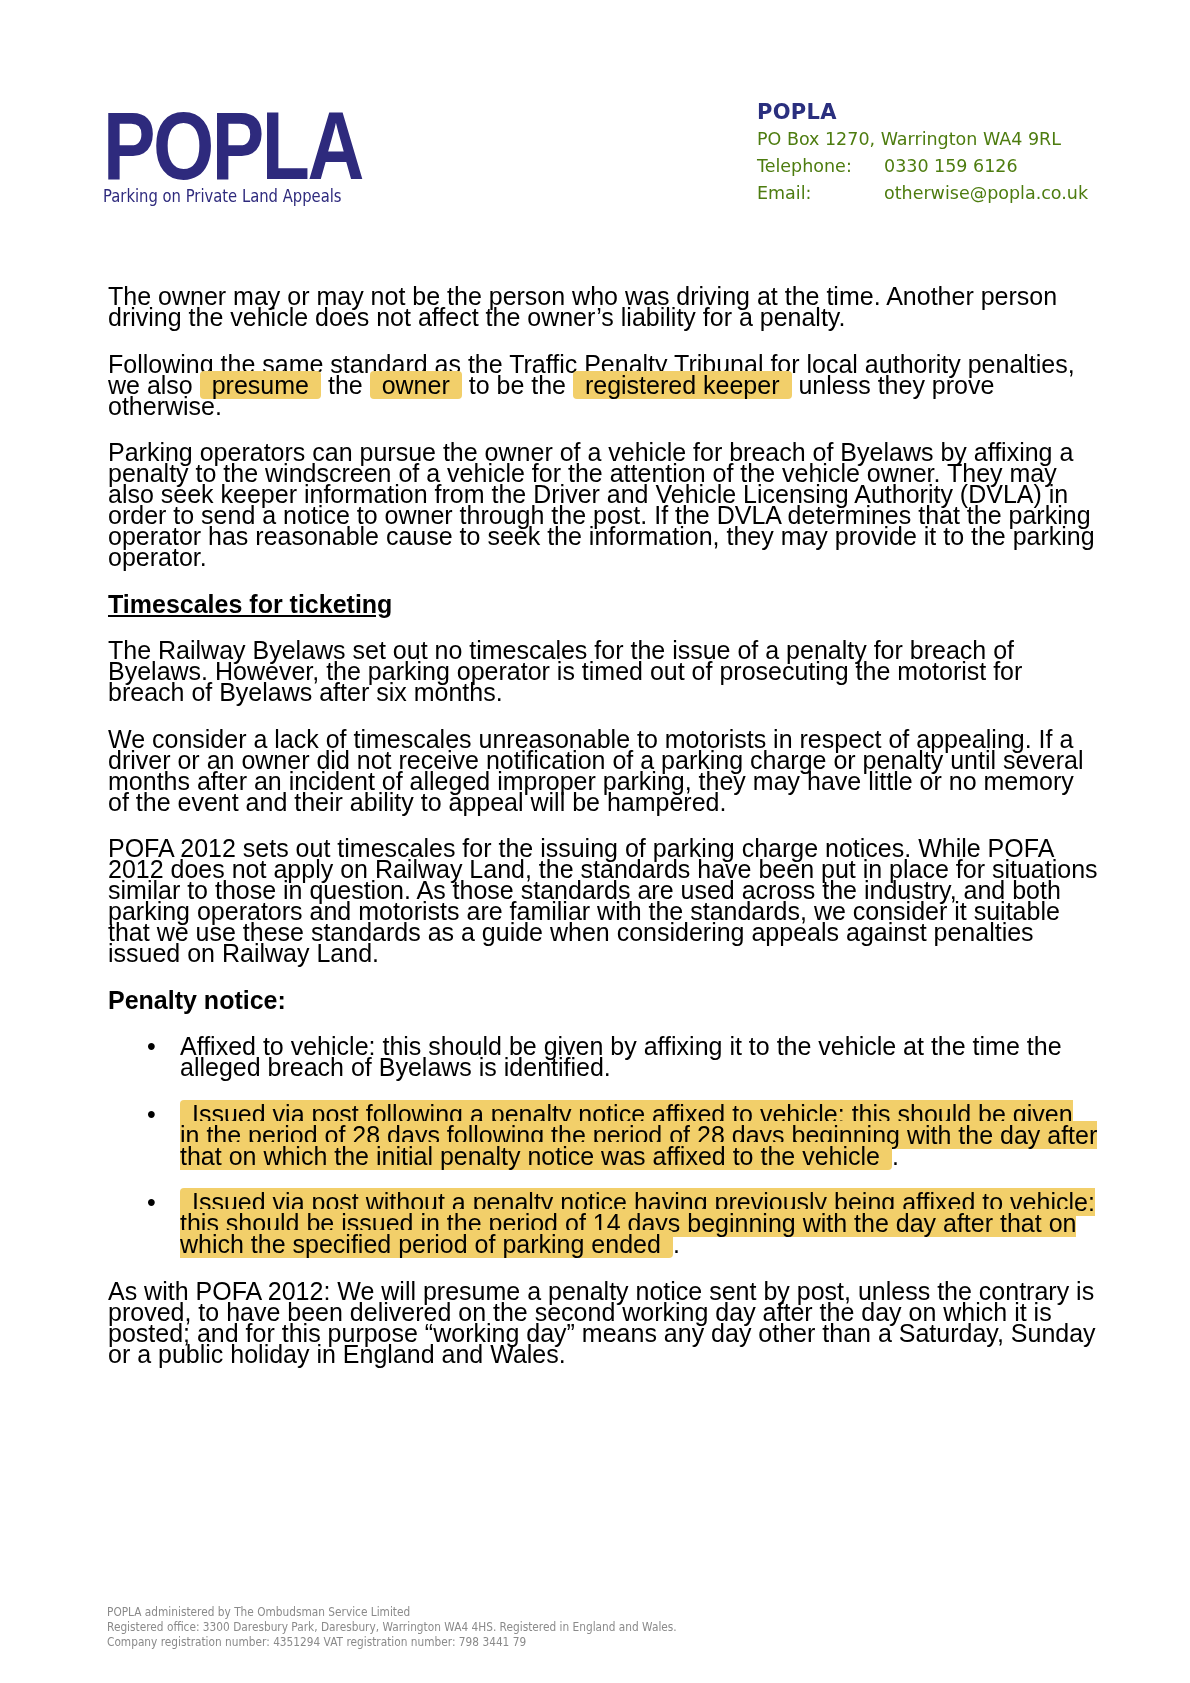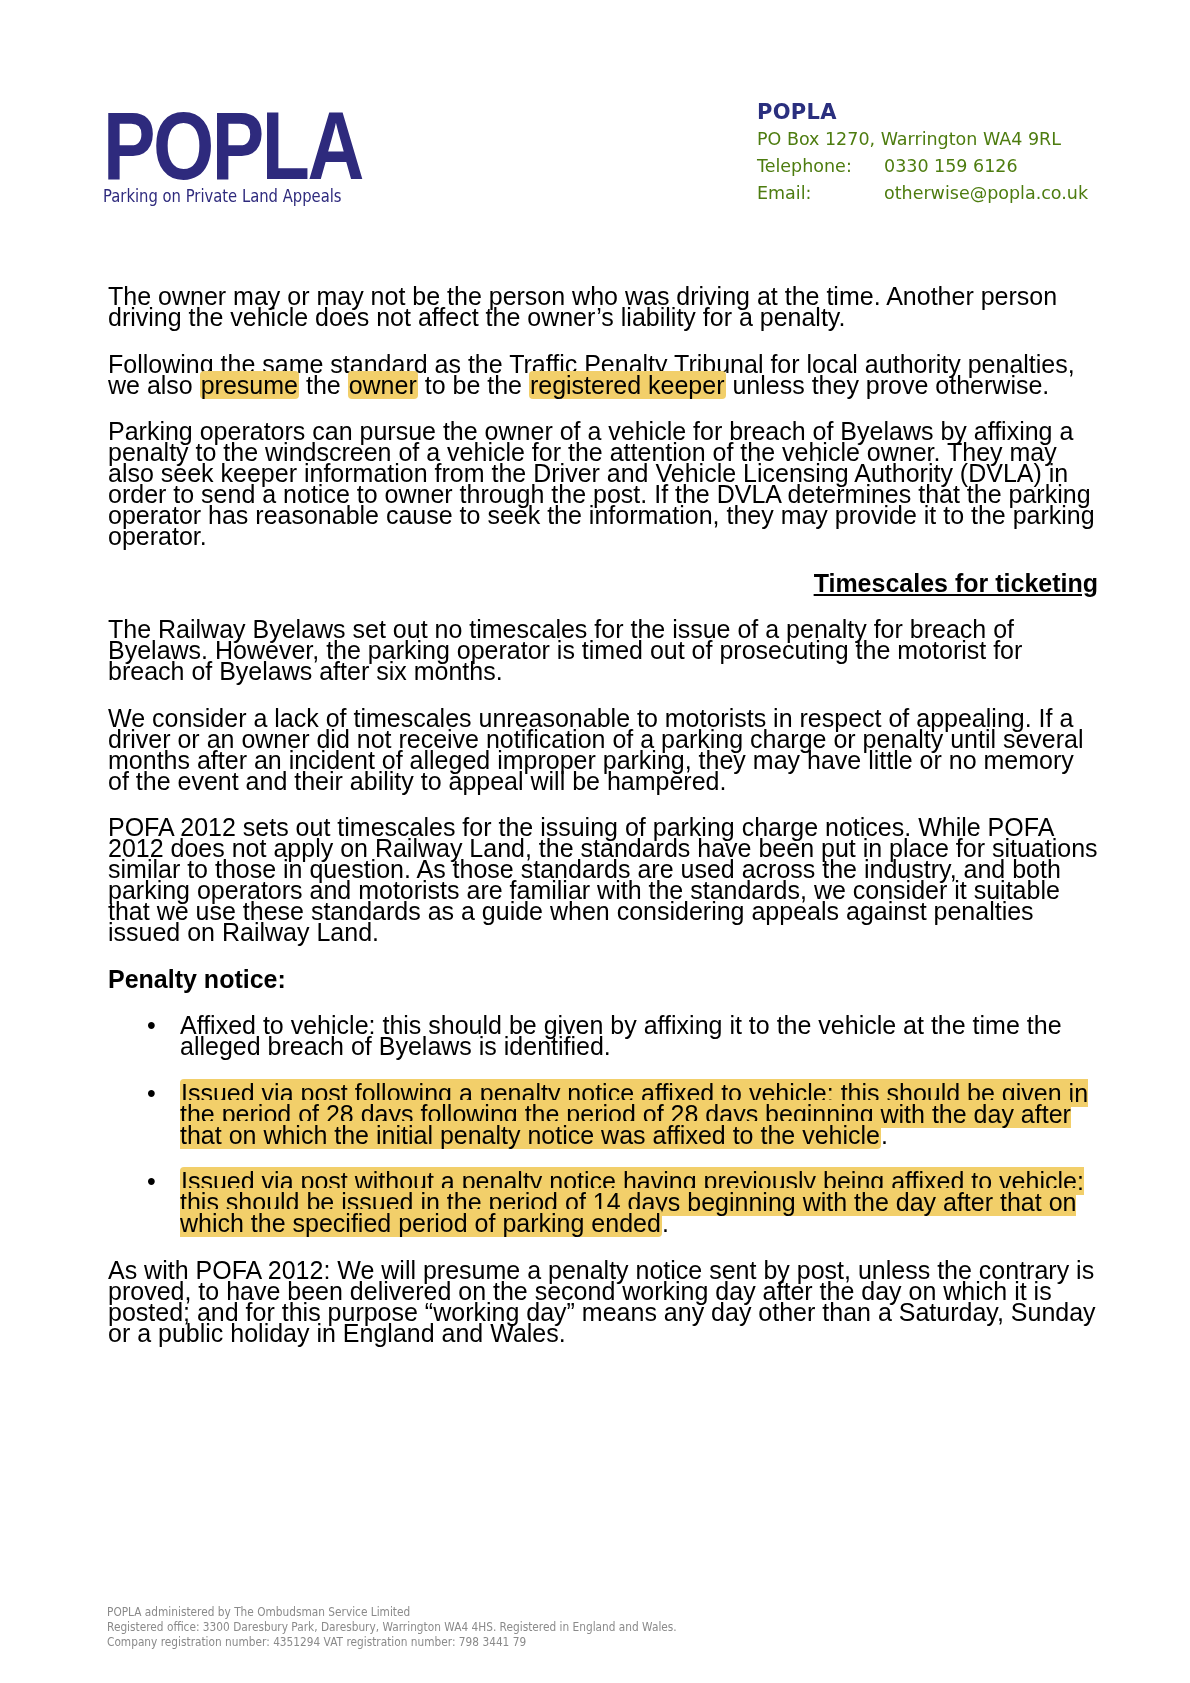--- a/index.html
+++ b/index.html
@@ -34,23 +34,23 @@
     .contact-line { color: #4d7c0f; font-size: 17.5px; line-height: 27px; white-space: nowrap; }
     .contact-row { display: flex; }
     .contact-label { width: 127px; }
 
     .content {
       position: absolute; left: 108px; top: 258px; width: 990px;
       font-family: "Liberation Sans", sans-serif;
       font-size: 25px; line-height: 21px; color: #000;
     }
     .content p { margin: 0 0 25.5px 0; }
-    .heading-u { font-weight: 700; text-decoration: underline; text-align: right; }
+    .heading-u { font-weight: 700; text-decoration: underline; }
     .heading-b { font-weight: 700; }
-    .hl { background: #f2cf6a; border-radius: 4px; padding: 0 1px; }
+    .hl { background: #f2cf6a; border-radius: 4px; padding: 0 12px; }
 
     ul.bullets { list-style: none; margin: 0 0 25.5px 0; padding: 0; }
     ul.bullets li { position: relative; padding-left: 72px; margin-bottom: 25.5px; }
     ul.bullets li:last-child { margin-bottom: 0; }
     .bullet-dot { position: absolute; left: 39px; top: 0; }
 
     .footer {
       position: absolute; left: 107px; top: 1577px;
       font-family: "DejaVu Sans", sans-serif;
       font-size: 11.5px; line-height: 15px; color: #8a8a8a;

